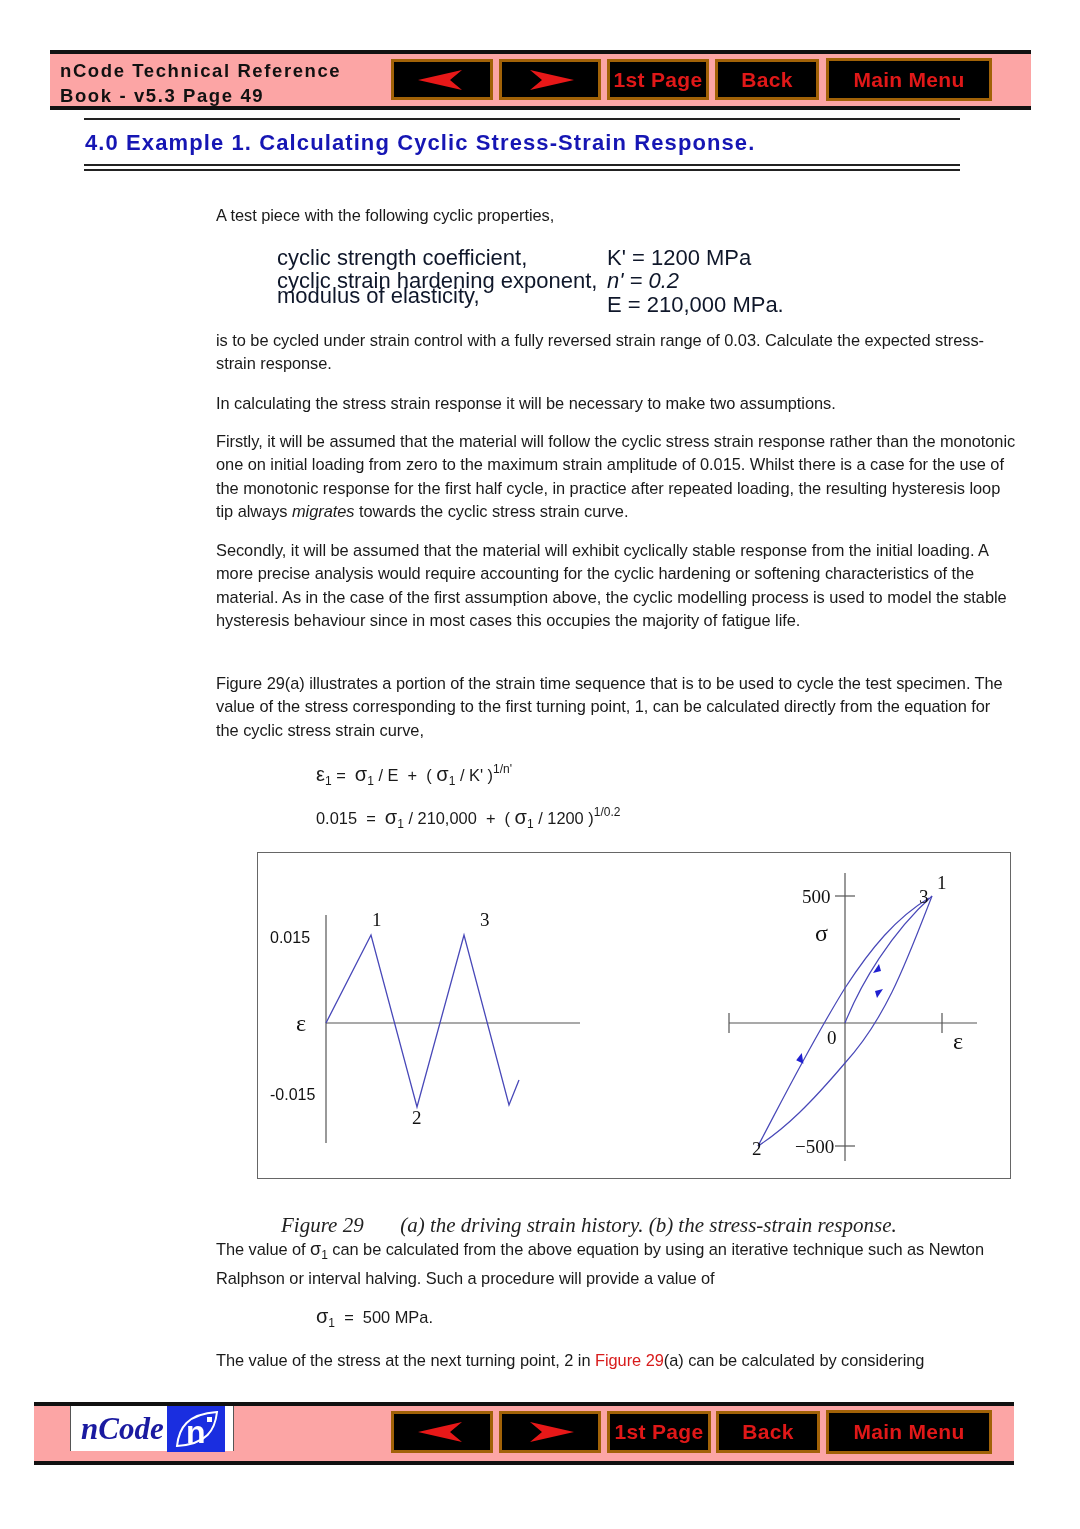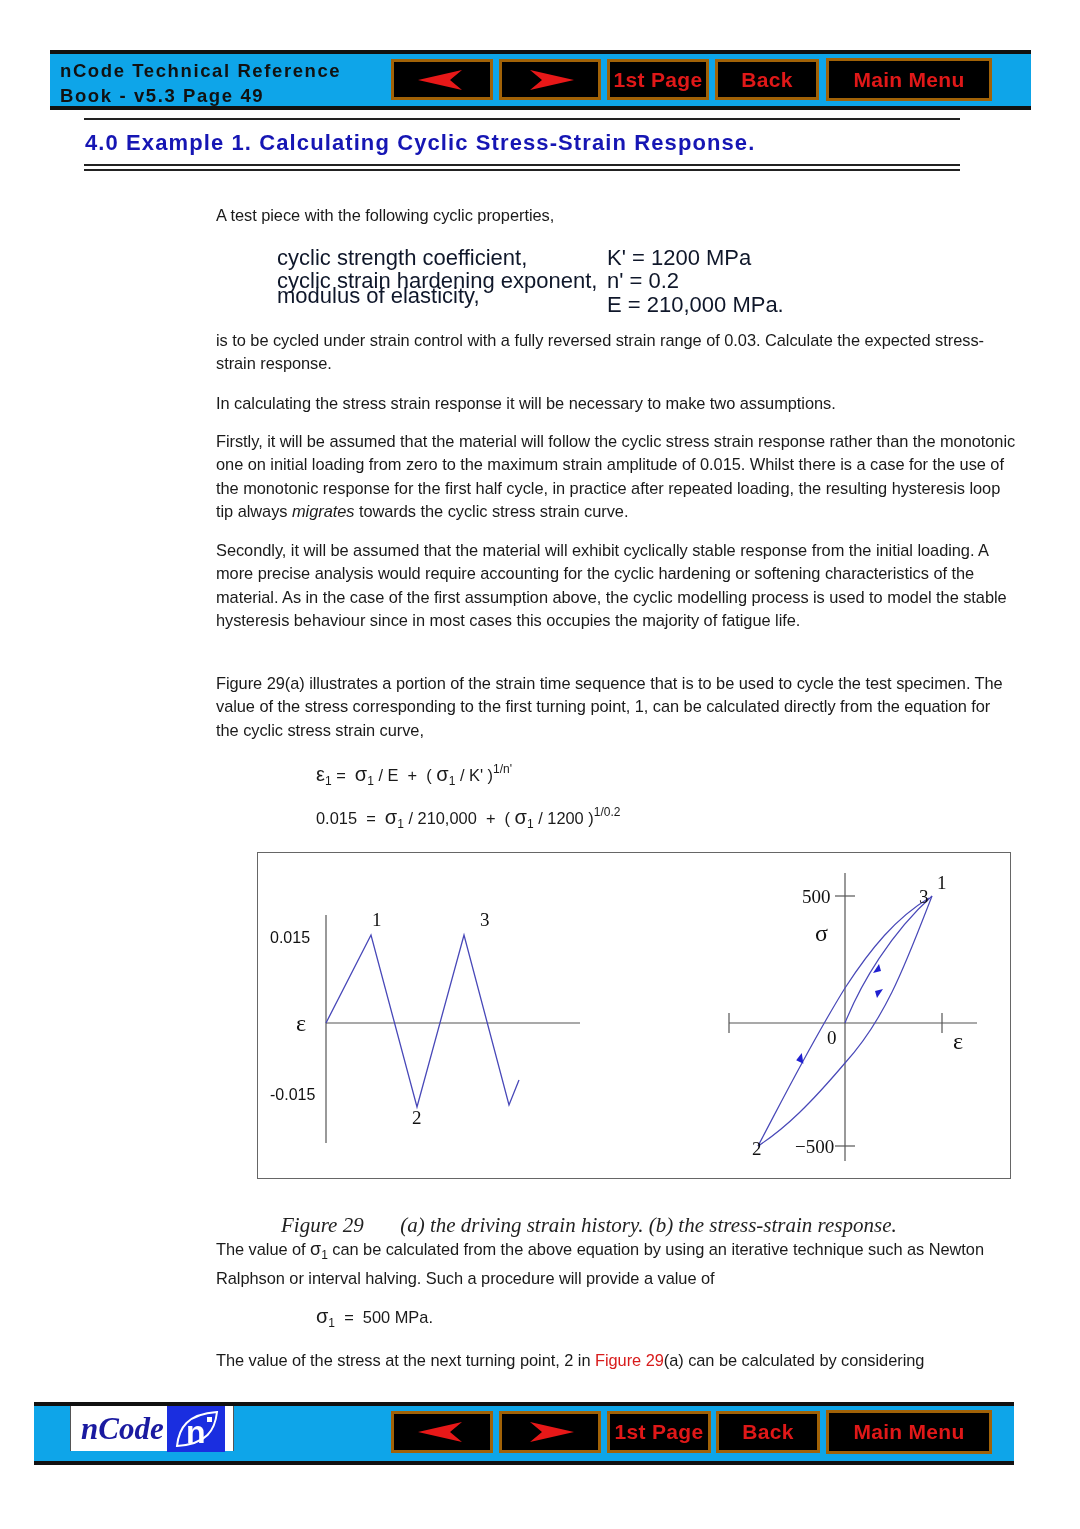--- a/index.html
+++ b/index.html
@@ -1,20 +1,20 @@
 <!DOCTYPE html>
 <html><head>
 <meta charset="utf-8">
 <style>
   html, body { margin:0; padding:0; background:#ffffff; }
   body { width:1080px; height:1529px; position:relative; overflow:hidden;
          font-family:"Liberation Sans", sans-serif; color:#111; }
 
   
-  .navbar { position:absolute; background:#0ea5e9;
+  .navbar { position:absolute; background:#fca5a5;
             border-top:4px solid #111; border-bottom:4px solid #111; box-sizing:border-box; }
   #top-nav { left:50px; top:50px; width:981px; height:60px; }
   #bottom-nav { left:34px; top:1402px; width:980px; height:63px; }
 
   .book-title { position:absolute; left:10px; top:4px; font-weight:bold; font-size:18.5px;
                 letter-spacing:1.6px; line-height:25px; color:#111; }
   .book-title div { white-space:nowrap; }
 
   .nav-btn { position:absolute; background:#000; border:3px solid #a16207;
              box-sizing:border-box; display:flex; align-items:center; justify-content:center;
@@ -83,21 +83,21 @@
 <div class="rule" style="top:118px;height:2px;"></div>
 <div class="heading">4.0 Example 1. Calculating Cyclic Stress-Strain Response.</div>
 <div class="rule" style="top:164px;height:2px;"></div>
 <div class="rule" style="top:169px;height:2px;"></div>
 
 <div class="p" style="top:204px;">A test piece with the following cyclic properties,</div>
 
 <div class="prop-row" style="left:277px;top:245px;">cyclic strength coefficient,</div>
 <div class="prop-row" style="left:607px;top:245px;">K'  = 1200 MPa</div>
 <div class="prop-row" style="left:277px;top:268px;">cyclic strain hardening exponent,</div>
-<div class="prop-row" style="left:607px;top:268px;">n'  = 0.2</div>
+<div class="prop-row" style="left:607px;top:268px;font-style:italic;">n'  = 0.2</div>
 <div class="prop-row" style="left:277px;top:283px;">modulus of elasticity,</div>
 <div class="prop-row" style="left:607px;top:292px;">E  = 210,000 MPa.</div>
 
 <div class="p" style="top:329px;">is to be cycled under strain control with a fully reversed strain range of 0.03. Calculate the expected stress-strain response.</div>
 <div class="p" style="top:392px;">In calculating the stress strain response it will be necessary to make two assumptions.</div>
 <div class="p" style="top:430px;"><span>Firstly, it will be assumed that the material will follow the cyclic stress strain response rather than the monotonic one on initial loading from zero to the maximum strain amplitude of 0.015. Whilst there is a case for the use of the monotonic response for the first half cycle, in practice after repeated loading, the resulting hysteresis loop tip always </span><i>migrates</i><span> towards the cyclic stress strain curve.</span></div>
 <div class="p" style="top:539px;">Secondly, it will be assumed that the material will exhibit cyclically stable response from the initial loading. A more precise analysis would require accounting for the cyclic hardening or softening characteristics of the material. As in the case of the first assumption above, the cyclic modelling process is used to model the stable hysteresis behaviour since in most cases this occupies the majority of fatigue life.</div>
 <div class="p" style="top:672px;">Figure 29(a) illustrates a portion of the strain time sequence that is to be used to cycle the test specimen. The value of the stress corresponding to the first turning point, 1, can be calculated directly from the equation for the cyclic stress strain curve,</div>
 
 <div class="eq" style="top:762px;">

